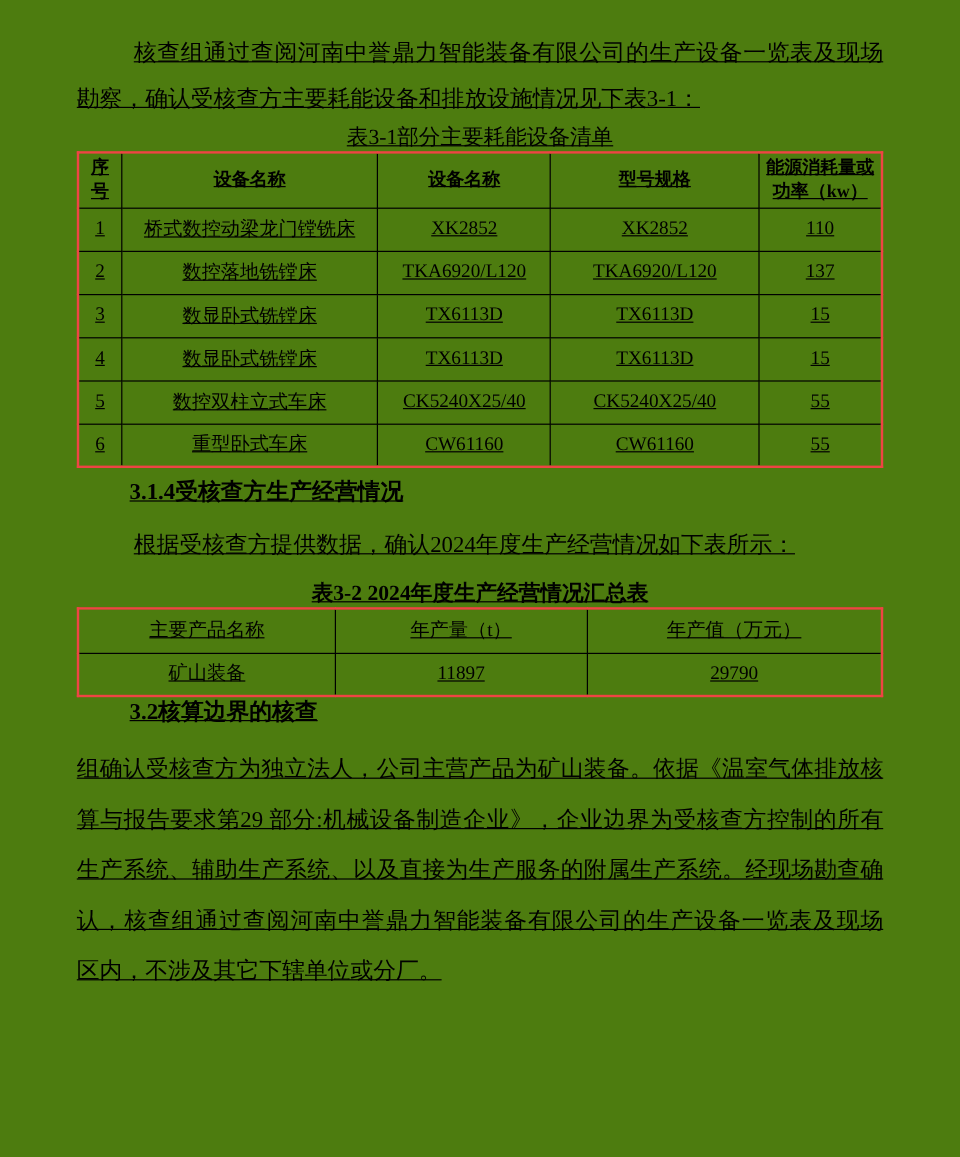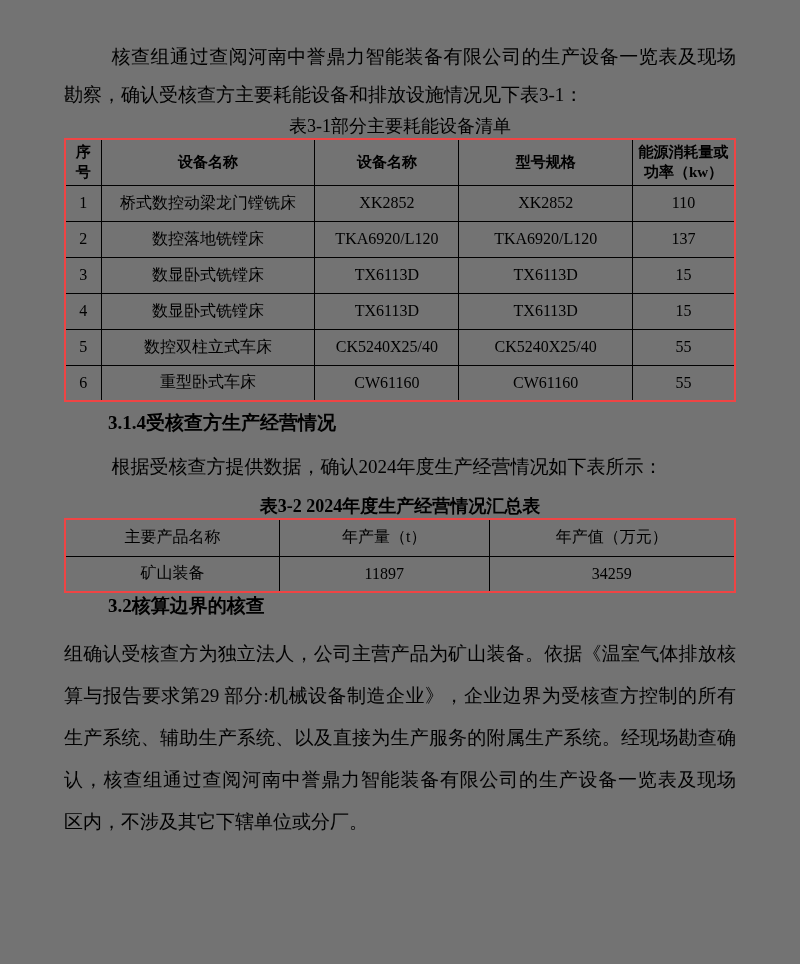--- a/index.html
+++ b/index.html
@@ -3,21 +3,21 @@
 <meta charset="utf-8">
 <style>
   * { margin: 0; padding: 0; box-sizing: border-box; }
   html, body { background: #ffffff; }
   body {
     width: 800px; height: 964px;
     font-family: "Liberation Serif", "DejaVu Serif", serif;
     color: #000;
     overflow: hidden;
   }
-  .page { width: 800px; height: 964px; padding: 38px 64px 0 64px; background: #737373; }
+  .page { width: 800px; height: 964px; padding: 26px 64px 0 64px; background: #4d7c0f; text-decoration: underline; }
 
   
   .pline {
     display: block;
     font-size: 19px;
     line-height: 38px;
     text-align: justify;
     text-align-last: justify;
     white-space: normal;
   }
@@ -143,21 +143,21 @@
       <tr>
         <th class="c-prod">主要产品名称</th>
         <th class="c-qty">年产量（t）</th>
         <th class="c-value">年产值（万元）</th>
       </tr>
     </thead>
     <tbody>
       <tr>
         <td>矿山装备</td>
         <td>11897</td>
-        <td>34259</td>
+        <td>29790</td>
       </tr>
     </tbody>
   </table>
 
   <h3 class="sec-heading h32">3.2核算边界的核查</h3>
 
 
   <p class="para para-321">
     <span class="pline">组确认受核查方为独立法人，公司主营产品为矿山装备。依据《温室气体排放核</span>
     <span class="pline">算与报告要求第29 部分:机械设备制造企业》，企业边界为受核查方控制的所有</span>

